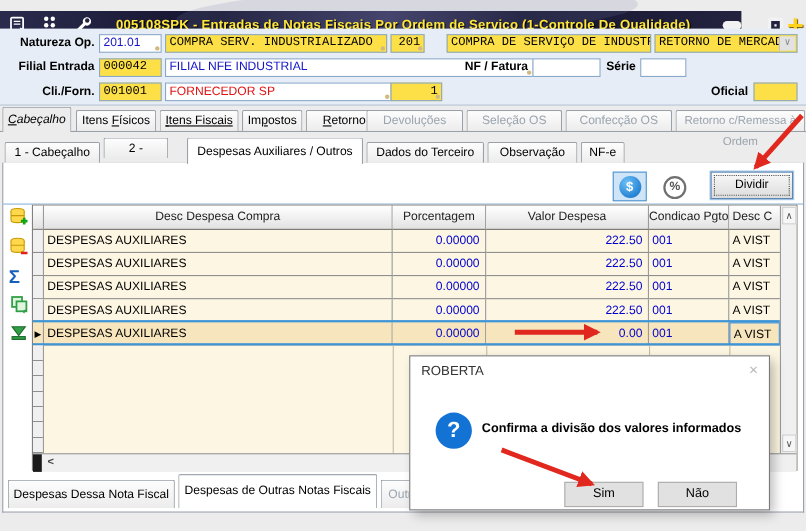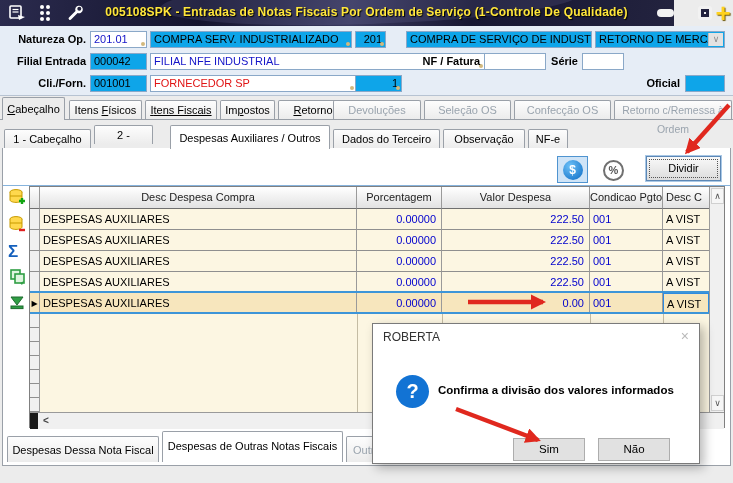--- a/index.html
+++ b/index.html
@@ -3,36 +3,36 @@
 <meta charset="utf-8">
 <style>
   * { margin:0; padding:0; box-sizing:border-box; }
   html,body { background:#dfe3e8; }
   body { font-family:"Liberation Sans", sans-serif; }
   #app { position:relative; width:733px; height:483px; background:#ececec; overflow:hidden;
          outline:1px solid #9aa4b4; font-size:11px; color:#000; }
   .abs { position:absolute; }
 
   
-  #titlebar { position:absolute; left:0; top:0; width:674px; height:26px;
+  #titlebar { position:absolute; left:0; top:10px; width:674px; height:26px;
     background:linear-gradient(100deg,#2b2b4e 0%,#14142e 30%,#3a3a60 52%,#171732 70%,#23233f 100%); }
   #titlebar .swoosh { position:absolute; left:160px; top:-22px; width:420px; height:46px;
     border-radius:50%; background:rgba(120,120,170,0.18); transform:rotate(-2deg); }
   .title-text { position:absolute; left:0; top:5px; width:733px; text-align:center;
     color:#ffe63a; font-weight:bold; font-size:12px; letter-spacing:.2px; text-shadow:1px 1px 1px #000; }
   .tb-icon { position:absolute; top:4px; width:18px; height:18px; }
   .winbtn { position:absolute; top:0; height:26px; display:flex; align-items:center; justify-content:center; }
 
   
   #form { position:absolute; left:0; top:26px; width:733px; height:70px;
     background:#e6edf6; border-bottom:1px solid #b7c3d2; }
   .flabel { position:absolute; font-weight:bold; text-align:right; height:17px; line-height:17px; }
   .ffield { position:absolute; height:17px; line-height:15px; border:1px solid #8aa8c8;
     background:#fff; padding:0 3px; overflow:hidden; white-space:nowrap; }
-  .ffield.gray { background:#0ea5e9; }
+  .ffield.gray { background:#fde047;font-family:Liberation Mono, monospace; }
   .ffield.right { text-align:right; }
   .blue { color:#1414c8; }
   .red  { color:#e01414; }
   .fdot::after { content:''; position:absolute; right:1px; bottom:1px; width:4px; height:4px;
     border-radius:50%; background:#d2b97e; }
   .combo-arrow { position:absolute; right:1px; top:1px; width:15px; height:13px; background:#e2e2e2;
     color:#8a8a8a; text-align:center; line-height:13px; font-size:9px; border-left:1px solid #c0c0c0; }
 
   
   .tab { position:absolute; background:linear-gradient(#fdfdfd,#ececec); border:1px solid #9aa0a8;
@@ -168,21 +168,21 @@
 
     <div class="flabel" style="left:0;top:49px;width:86px;">Cli./Forn.</div>
     <div class="ffield gray" style="left:90px;top:49px;width:57px;">001001</div>
     <div class="ffield fdot red" style="left:150px;top:49px;width:206px;">FORNECEDOR SP</div>
     <div class="ffield gray right fdot" style="left:355px;top:49px;width:47px;">1</div>
     <div class="flabel" style="left:610px;top:49px;width:70px;">Oficial</div>
     <div class="ffield gray" style="left:685px;top:49px;width:40px;"></div>
   </div>
 
   <div class="tabline" style="left:0;top:119px;width:733px;"></div>
-  <div class="tab active" style="left:2px;top:97px;width:63px;height:23px;line-height:23px;background:#ececec;"><u>C</u>abeçalho</div>
+  <div class="tab active" style="left:2px;top:97px;width:63px;height:23px;line-height:23px;background:#ececec;font-style:italic;"><u>C</u>abeçalho</div>
   <div class="tab" style="left:69px;top:100px;width:73px;height:19px;">Itens <u>F</u>ísicos</div>
   <div class="tab" style="left:145px;top:100px;width:72px;height:19px;text-decoration:underline;"><u>I</u>tens Fiscais</div>
   <div class="tab" style="left:220px;top:100px;width:55px;height:19px;">Im<u>p</u>ostos</div>
   <div class="tab" style="left:278px;top:100px;width:70px;height:19px;"><u>R</u>etorno</div>
   <div class="tab disabled" style="left:333px;top:100px;width:88px;height:19px;">Devoluções</div>
   <div class="tab disabled" style="left:424px;top:100px;width:87px;height:19px;">Seleção OS</div>
   <div class="tab disabled" style="left:514px;top:100px;width:97px;height:19px;">Confecção OS</div>
   <div class="tab disabled" style="left:614px;top:100px;width:118px;height:19px;font-size:10.5px;">Retorno c/Remessa à Ordem</div>
 
   <div class="tabline" style="left:2px;top:148px;width:729px;"></div>

